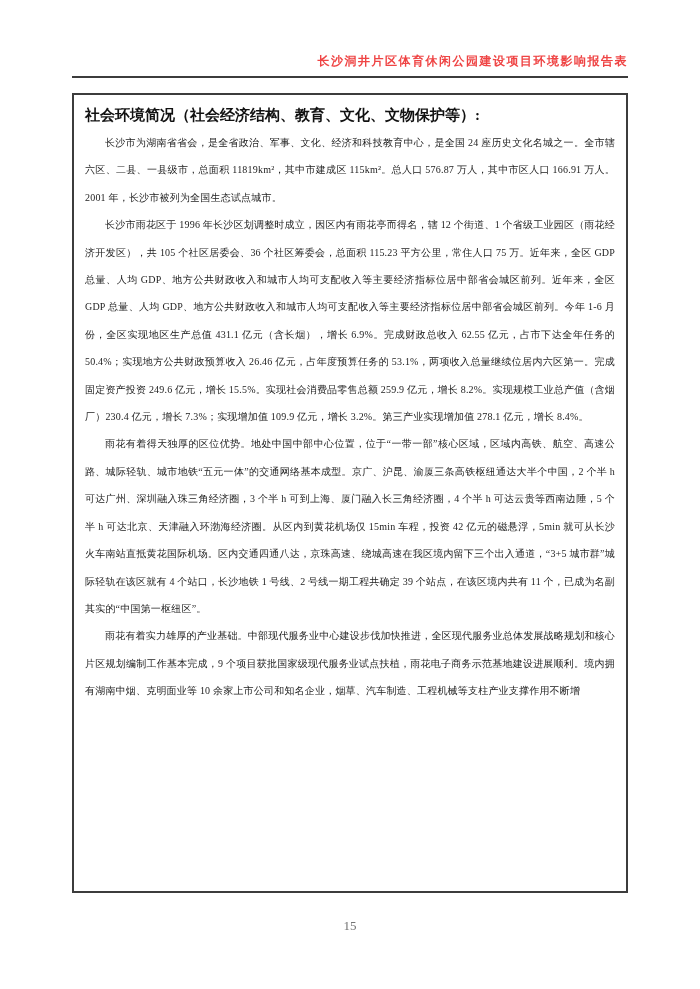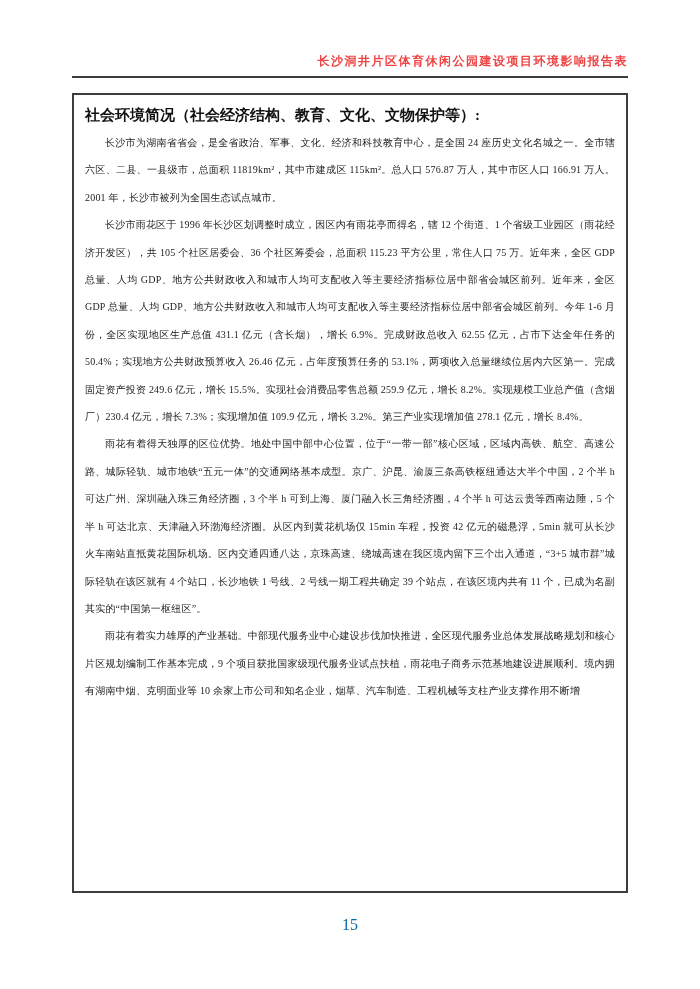--- a/index.html
+++ b/index.html
@@ -55,22 +55,22 @@
     text-align: justify;
     text-indent: 2em;
     letter-spacing: 0.2px;
     color: #1c1c1c;
   }
   .footer {
     margin-top: 23px;
     text-align: center;
   }
   .page-number {
-    font-size: 16px;
-    color: #0369a1;
+    font-size: 13px;
+    color: #737373;
   }
 </style>
 </head>
 <body>
 
 <div class="page">
 
   <div class="header">
     <span class="header-title">长沙洞井片区体育休闲公园建设项目环境影响报告表</span>
   </div>

